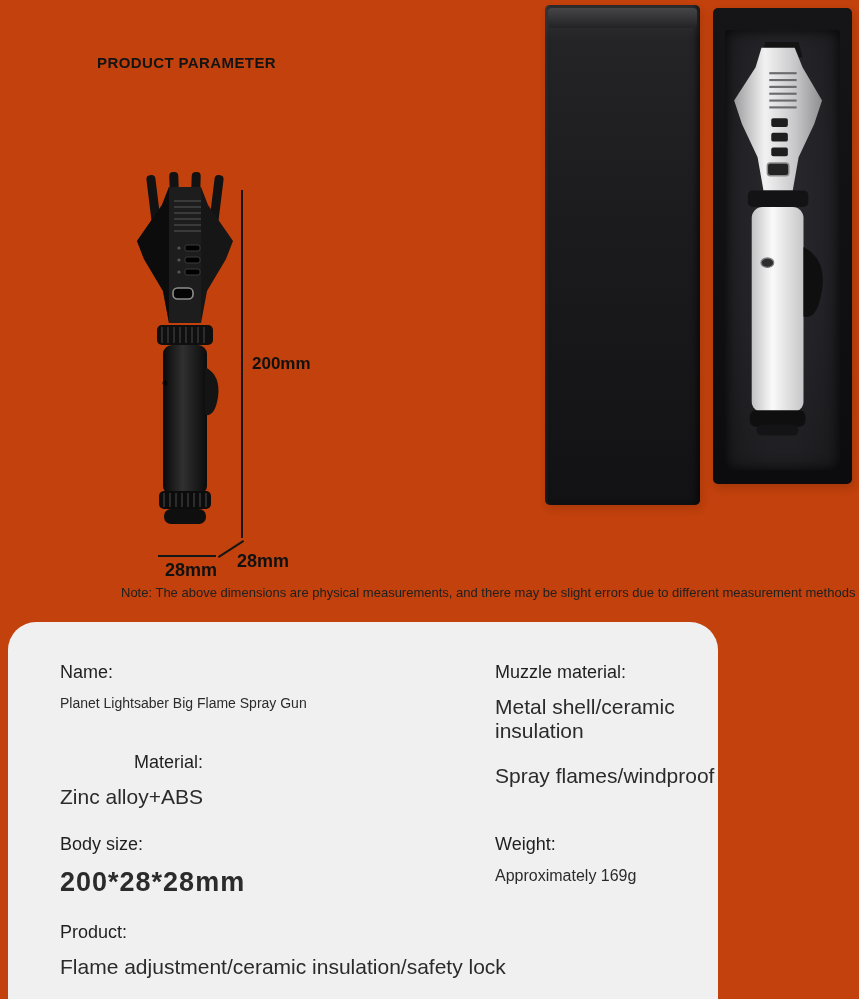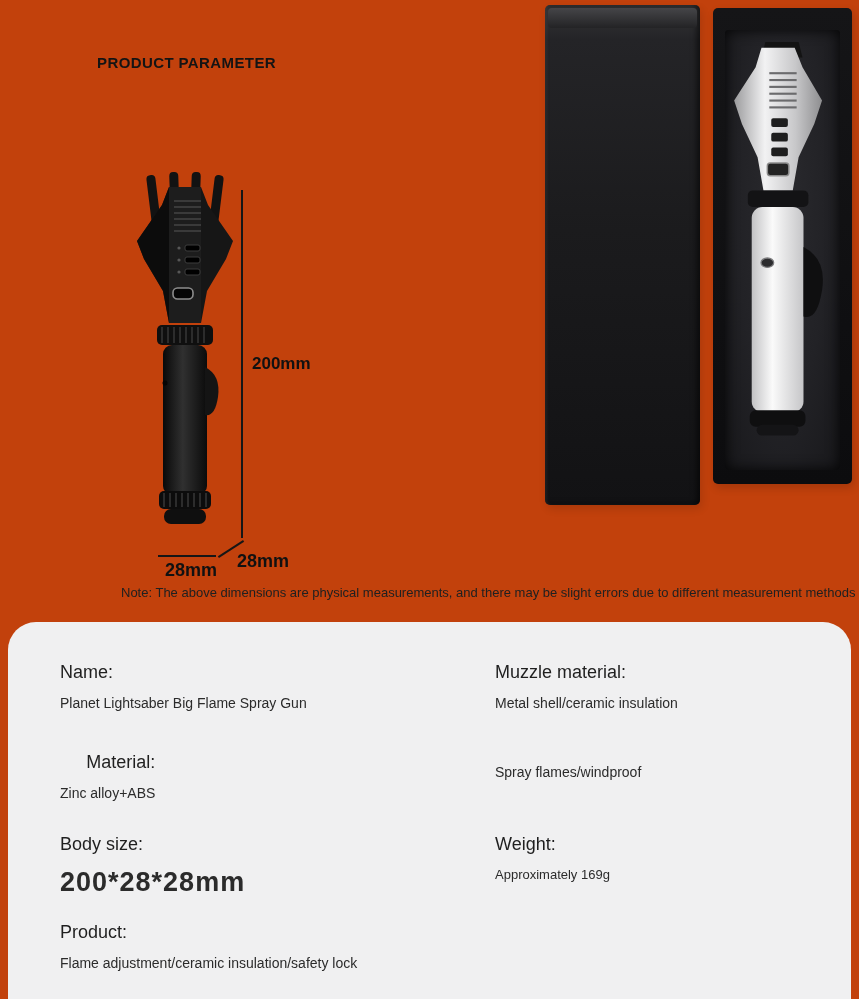--- a/index.html
+++ b/index.html
@@ -43,30 +43,30 @@
   }
   .foam{
     position:absolute;left:12px;right:12px;top:22px;bottom:14px;border-radius:3px;
     background:
       radial-gradient(ellipse at 50% 40%, #2a2a2e 0%, #222226 55%, #18181b 100%);
     box-shadow:inset 0 0 14px rgba(0,0,0,.85);
   }
   .silver-torch{position:absolute;left:-10px;top:10px;width:134px;height:420px;}
   
   .card{
-    position:absolute;left:8px;top:622px;width:843px;height:377px;
+    position:absolute;left:8px;top:622px;width:710px;height:377px;
     background:#f0f0f1;border-radius:28px 28px 0 0;
   }
   .spec{position:absolute;}
   .spec .label{font-size:18px;font-weight:400;color:#1f1f1f;}
   .spec .value{margin-top:12px;color:#2b2b2b;}
   .v-small{font-size:14px;}
-  .v-med{font-size:14px;}
+  .v-med{font-size:21px;}
   .v-big{font-size:27px;font-weight:700;letter-spacing:1px;color:#161616;}
-  .v-tiny{font-size:13px;text-align:right;}
+  .v-tiny{font-size:16px;text-align:right;}
   .l-big{font-size:19px;}
   .col-l{left:52px;}
   .col-r{left:487px;}
   .row-1{top:40px;}
   .row-2{top:130px;text-align:right;}
   .row-3{top:212px;}
   .row-4{top:300px;}
 </style>
 </head>
 <body>

